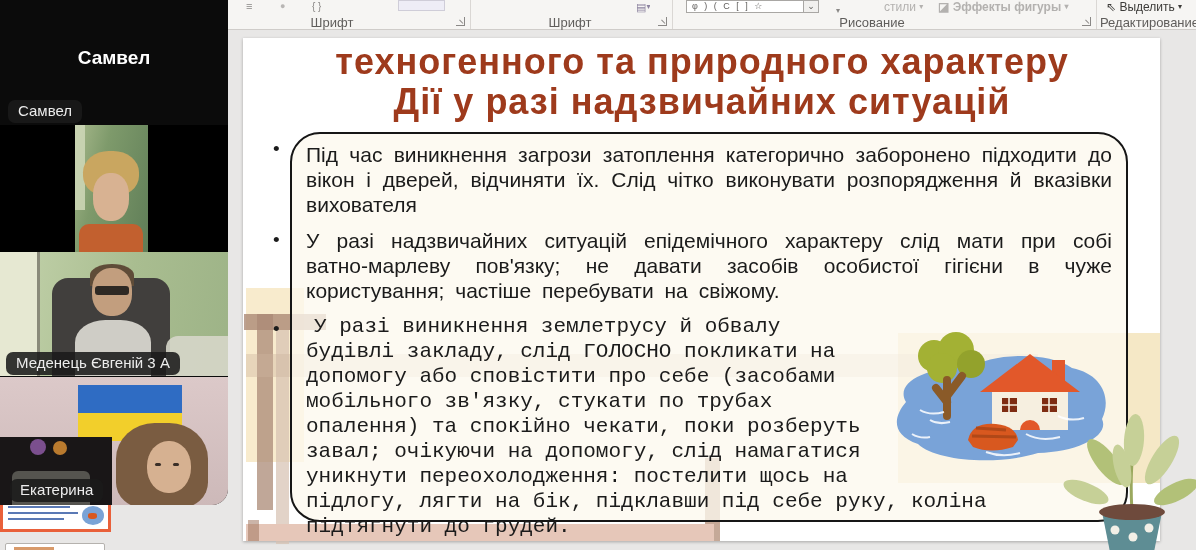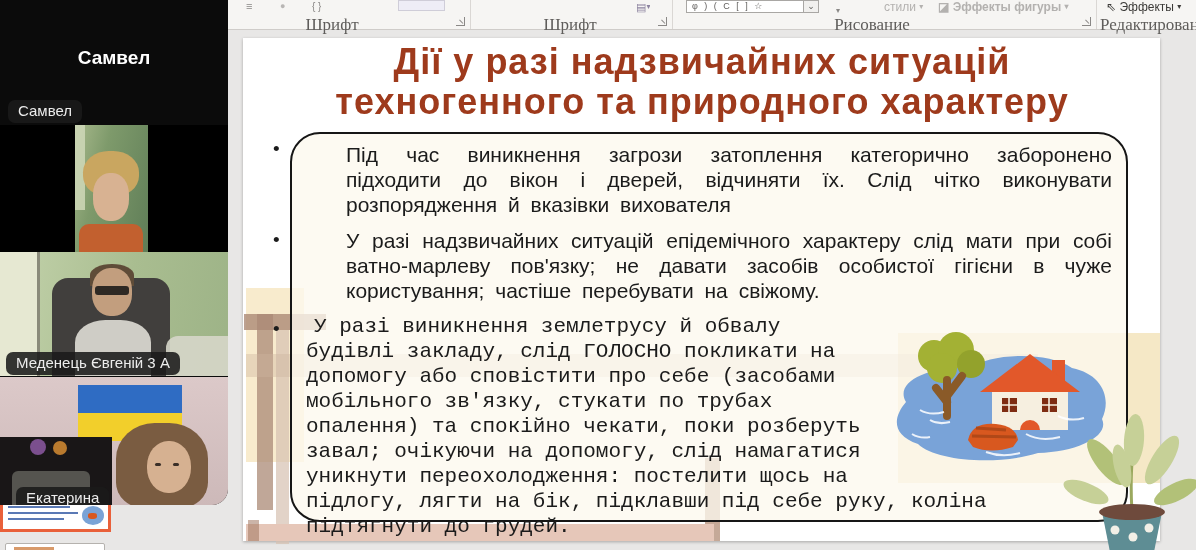--- a/index.html
+++ b/index.html
@@ -3,21 +3,21 @@
 <meta charset="utf-8">
 <style>
   * { margin:0; padding:0; box-sizing:border-box; }
   html,body { width:1196px; height:550px; overflow:hidden; }
   body { font-family:"Liberation Sans", sans-serif; background:#e8e7e6; position:relative; }
   #app { position:absolute; inset:0; width:1196px; height:550px; overflow:hidden; }
 
   
   .ribbon { position:absolute; left:0; top:0; width:1196px; height:30px; background:#f6f5f3; border-bottom:1px solid #cfccc9; z-index:1; }
   .ribbon .sep { position:absolute; top:0; width:1px; height:29px; background:#dad7d4; }
-  .grp-label { position:absolute; top:15px; font-size:17px; color:#5f5d5b; text-align:center;font-family:Liberation Serif, serif; }
+  .grp-label { position:absolute; top:15px; font-size:13px; color:#5f5d5b; text-align:center; }
   .launcher { position:absolute; top:17px; width:9px; height:9px; border-right:1px solid #8a8886; border-bottom:1px solid #8a8886; }
   .launcher i { position:absolute; right:1px; bottom:1px; width:5px; height:1px; background:#8a8886; transform:rotate(45deg); transform-origin:right; display:block; }
   .r1 { position:absolute; top:0; height:13px; overflow:hidden; color:#8a8886; font-size:11px; line-height:13px; }
   .gallery { position:absolute; left:686px; top:0; width:133px; height:13px; border:1px solid #a9a7a4; background:#fff; font-size:9px; color:#605e5c; line-height:11px; padding-left:5px; letter-spacing:2px; overflow:hidden; }
   .gallery .dd { position:absolute; right:0; top:0; width:15px; height:12px; border-left:1px solid #a9a7a4; background:#f1f0ee; text-align:center; letter-spacing:0; }
   .r1btn { position:absolute; top:1px; font-size:12px; line-height:12px; color:#b3b1af; }
   .r1btn.dark { color:#3c3b39; }
   .caret { font-size:8px; vertical-align:2px; }
   .swatch { position:absolute; left:398px; top:0; width:47px; height:11px; background:#eeedf6; border:1px solid #cfcdd8; }
 
@@ -36,21 +36,21 @@
   .brown-mark{ left:5px; top:482px; width:11px; height:21px; background:rgba(160,118,96,.55); }
 
   .slide-title { position:absolute; left:24px; top:4px; width:870px; text-align:center; font-weight:bold; font-size:36px; line-height:40px; letter-spacing:1px; color:#9e3a1c; }
   .slide-title span { display:block; }
 
   .bullet-dot { position:absolute; left:30px; font-size:19px; color:#1b1b1b; }
   .bullet-dot::before { content:"•"; }
   .bd1 { top:100px; } .bd2 { top:191px; } .bd3 { top:280px; }
 
   .textbox { position:absolute; left:47px; top:94px; width:838px; height:390px; border:2.5px solid #161616; border-radius:30px; background:rgba(253,248,238,.78); padding:8px 14px 0 14px; font-size:21px; line-height:25px; color:#1b1b1b; }
-  .textbox p.j { text-align:justify; word-spacing:5px; margin-bottom:11px;margin-left:40px; }
+  .textbox p.j { text-align:justify; word-spacing:5px; margin-bottom:11px; }
   .p3 { text-indent:8px;font-family:Liberation Mono, monospace; }
   .flood-float { float:right; width:240px; height:160px; margin:2px 0 0 6px; position:relative; }
   .flood-float svg { position:absolute; right:0; top:8px; }
 
   .plant { position:absolute; left:817px; top:362px; width:140px; height:152px; z-index:4; }
 
   
   .thumb1 { position:absolute; left:0; top:497px; width:111px; height:35px; background:#fff; border:3px solid #e9603a; z-index:5; }
   .thumb1 .tl { position:absolute; left:5px; height:2px; background:#5a79b5; }
   .thumb1 .blob { position:absolute; right:4px; top:6px; width:22px; height:19px; border-radius:50%; background:#7aa3d6; }
@@ -58,21 +58,21 @@
   .thumb2 { position:absolute; left:5px; top:543px; width:100px; height:10px; background:#fff; border:1px solid #b5b2ae; border-radius:2px; z-index:5; }
   .thumb2 i { position:absolute; left:8px; top:3px; width:40px; height:3px; background:#d89a6a; display:block; }
 
   
   .zoom-panel { position:absolute; left:0; top:0; width:228px; height:505px; background:#0b0b0b; border-bottom-right-radius:16px; overflow:hidden; z-index:30; }
   .speaker { position:absolute; left:0; top:47px; width:100%; text-align:center; color:#fff; font-size:19px; font-weight:bold; }
   .chip { position:absolute; background:rgba(26,26,26,.88); color:#ececec; font-size:15px; padding:2px 10px 4px 10px; border-radius:7px; white-space:nowrap; display:flex; align-items:center; gap:6px; }
   .chip-self { left:8px; top:100px; }
   .chip-artem { left:6px; top:230px; }
   .chip-evg { left:6px; top:352px; }
-  .chip-kat { left:16px; top:479px;margin-top:8px; }
+  .chip-kat { left:10px; top:479px; }
   .tile { position:absolute; left:0; width:228px; overflow:hidden; }
   .tile1 { top:125px; height:127px; background:#000; }
   .v1 { position:absolute; left:75px; top:0; width:73px; height:127px; background:linear-gradient(105deg,#a8b98c 0%,#7e9a6b 35%,#5f7d57 100%); overflow:hidden; }
   .v1 .win { position:absolute; left:0; top:0; width:10px; height:85px; background:#cfd8b8; opacity:.85; }
   .v1 .hair { position:absolute; left:8px; top:26px; width:56px; height:46px; border-radius:46%; background:#c9a660; }
   .v1 .face { position:absolute; left:18px; top:48px; width:36px; height:48px; border-radius:45%; background:#d8b292; }
   .v1 .shirt { position:absolute; left:4px; bottom:0; width:64px; height:28px; border-radius:10px 10px 0 0; background:#c2602f; }
   .tile2 { top:252px; height:124px; background:linear-gradient(100deg,#c4d3ac 0%,#a9bd90 55%,#9db387 100%); }
   .t2win { position:absolute; left:0; top:0; width:40px; height:124px; background:#e6e8d2; border-right:3px solid #8a8a7a; }
   .t2chair { position:absolute; left:52px; top:26px; width:118px; height:98px; background:#413f3d; border-radius:16px 16px 0 0; }
@@ -105,21 +105,21 @@
     <div class="r1" style="left:312px; font-size:10px;">{ }</div>
     <div class="swatch"></div>
     <div class="r1" style="left:636px; color:#8d84a0;">▤<span class="caret">▾</span></div>
     <div class="gallery">
       <span>φ ) ( C [ ] ☆</span>
       <span class="dd">⌄</span>
     </div>
     <div class="r1" style="left:836px; top:4px; font-size:8px;">▾</div>
     <div class="r1btn" style="left:884px;"><span>стили</span> <span class="caret">▾</span></div>
     <div class="r1btn" style="left:938px;font-weight:bold;">◪ <span>Эффекты фигуры</span> <span class="caret">▾</span></div>
-    <div class="r1btn dark" style="left:1106px;">⇖ <span>Эффекты</span> <span class="caret">▾</span></div>
+    <div class="r1btn dark" style="left:1106px;">⇖ <span>Выделить</span> <span class="caret">▾</span></div>
 
     <div class="grp-label" style="left:300px; width:64px;">Шрифт</div>
     <div class="launcher" style="left:456px;">
         <i></i>
       </div>
     <div class="sep" style="left:470px;"></div>
     <div class="grp-label" style="left:538px; width:64px;">Шрифт</div>
     <div class="launcher" style="left:658px;">
         <i></i>
       </div>
@@ -139,22 +139,22 @@
       <div class="decor cream-right"></div>
       <div class="decor arm-h"></div>
       <div class="decor stripe-a"></div>
       <div class="decor stripe-b"></div>
       <div class="decor smudge"></div>
       <div class="decor stripe-c"></div>
       <div class="decor pink-band"></div>
       <div class="decor brown-mark"></div>
 
       <div class="slide-title">
+        <span>техногенного та природного характеру</span>
         <span>Дії у разі надзвичайних ситуацій</span>
-        <span>техногенного та природного характеру</span>
       </div>
 
       <div class="bullet-dot bd1"></div>
       <div class="bullet-dot bd2"></div>
       <div class="bullet-dot bd3"></div>
 
       <div class="textbox">
         <p class="j">Під час виникнення загрози затоплення категорично заборонено підходити до вікон і дверей, відчиняти їх. Слід чітко виконувати розпорядження й вказівки вихователя</p>
         <p class="j">У разі надзвичайних ситуацій епідемічного характеру слід мати при собі ватно-марлеву пов'язку; не давати засобів особистої гігієни в чуже користування; частіше перебувати на свіжому.</p>
         <div class="p3">

